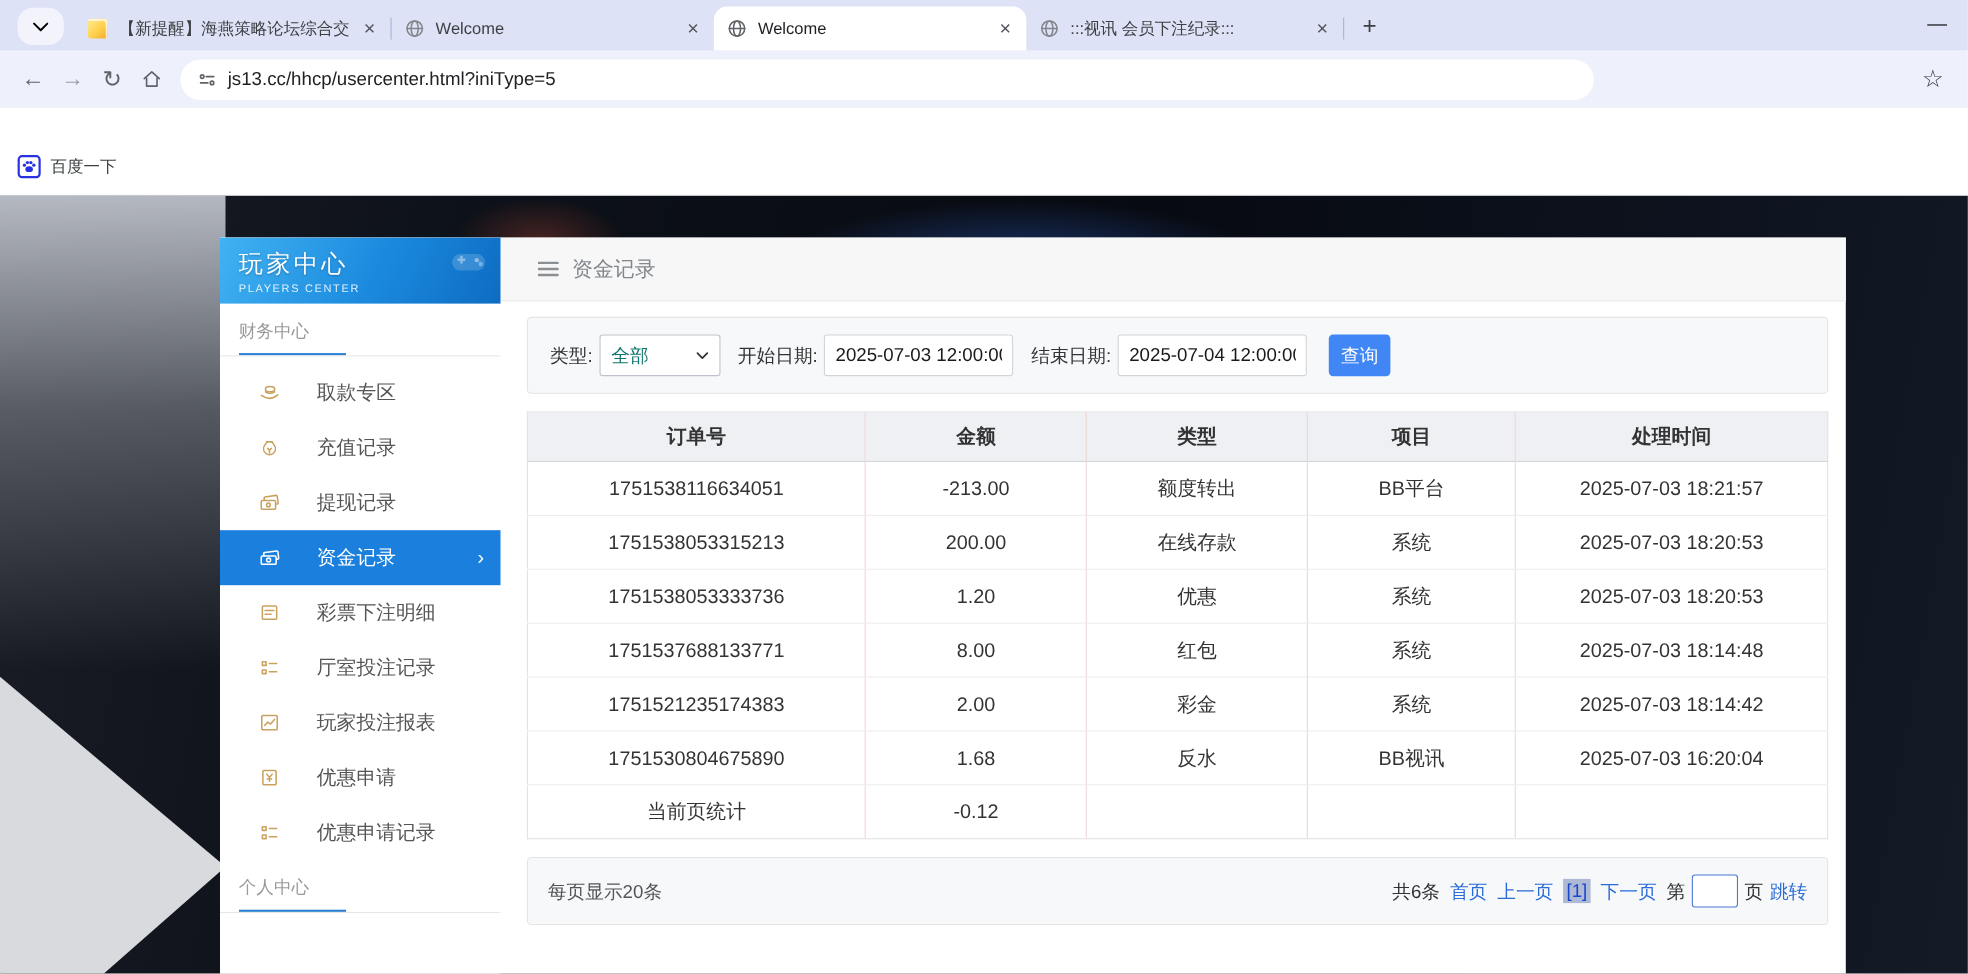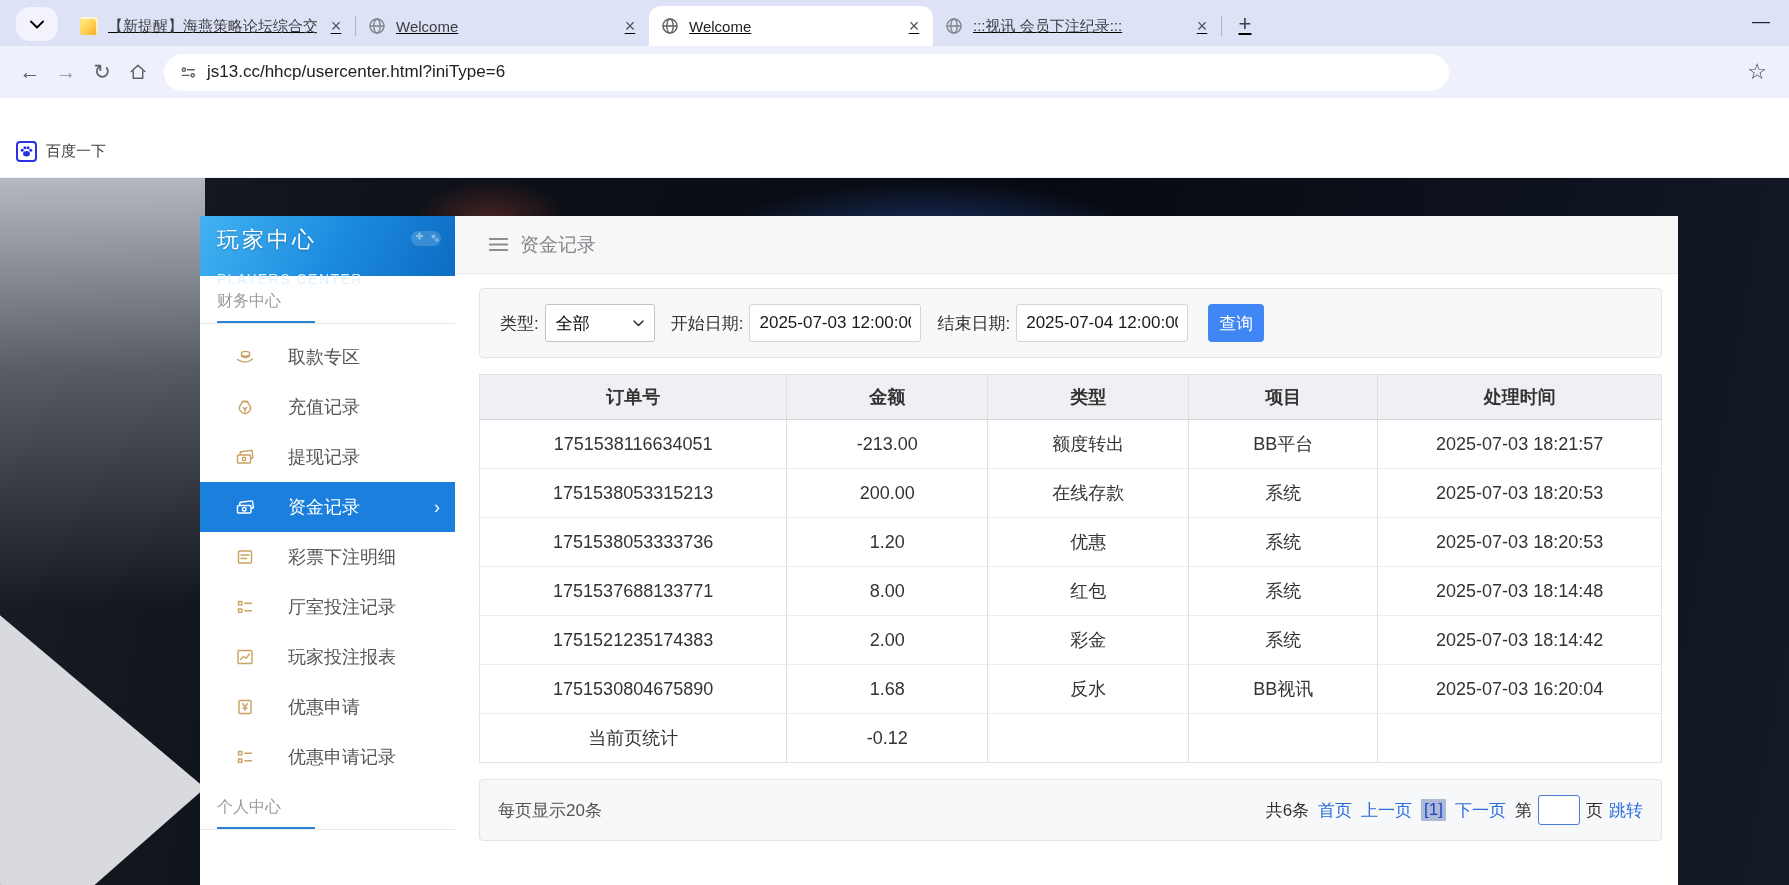--- a/index.html
+++ b/index.html
@@ -1,19 +1,19 @@
 <!DOCTYPE html>
 <html><head>
 <meta charset="utf-8">
 <style>
   * { margin:0; padding:0; box-sizing:border-box; }
   html,body { width:1789px; height:885px; overflow:hidden; font-family:"Liberation Sans",sans-serif; background:#fff; }
 
   
-  .tabbar { height:46px; background:#dee2f6; display:flex; align-items:flex-end; position:relative;text-decoration:underline; }
+  .tabbar { height:46px; background:#dee2f6; display:flex; align-items:flex-end; position:relative; }
   .tab-search { width:42px; height:34px; border-radius:14px; background:rgba(255,255,255,.6);
     margin:0 10px 5px 16px; display:flex; align-items:center; justify-content:center; }
   .tab { height:40px; display:flex; align-items:center; padding:0 8px 0 12px; position:relative; }
   .tab .title { flex:1; font-size:15px; color:#3c4043; white-space:nowrap; overflow:hidden; }
   .tab.active { background:#fff; border-radius:12px 12px 0 0; }
   .tab.active .title { color:#202124; }
   .tab .close { font-size:18px; color:#50535a; margin-left:8px; width:22px; height:22px; line-height:22px;
     text-align:center; border-radius:11px; }
   .tab-sep { width:1px; height:20px; background:#aab2d8; margin-bottom:10px; }
   .favicon { width:18px; height:18px; margin-right:10px; flex:none; }
@@ -48,42 +48,42 @@
     clip-path:polygon(0 8%, 100% 58%, 0 100%); }
 
   
   .content { position:absolute; left:200px; top:38px; width:1478px; min-height:760px; background:#fff; display:flex; }
 
   
   .sidebar { width:255px; flex:none; background:#fff; }
   .side-header { height:60px; background:linear-gradient(115deg,#41b2f2 0%,#1b8ade 55%,#0d6cc2 100%);
     color:#fff; padding:9px 0 0 17px; position:relative; }
   .side-title { font-size:22px; letter-spacing:3px; text-shadow:0 1px 2px rgba(0,0,0,.25); }
-  .side-sub { font-size:14px; letter-spacing:1.5px; color:#dff1ff; margin-top:16px; }
+  .side-sub { font-size:10px; letter-spacing:1.5px; color:#dff1ff; margin-top:2px; }
   .gamepad { position:absolute; right:12px; top:10px; opacity:.55; }
   .section-title { color:#9a9a9a; font-size:16px; padding:15px 17px 9px; }
   .underline { height:3px; border-bottom:1px solid #e7e7e7;
     background:linear-gradient(to right, transparent 17px, #2a80d5 17px, #2a80d5 115px, transparent 115px); }
   .menu { padding-top:8px; }
   .menu-item { height:50px; display:flex; align-items:center; padding-left:35px; font-size:18px; color:#555; position:relative; cursor:pointer; }
   .menu-item .mico { width:20px; height:20px; margin-right:33px; color:#c9a25f; flex:none; }
   .menu-item.active { background:#1a7fdd; color:#fff; }
   .menu-item.active .mico { color:#fff; }
   .menu-item .chev { display:none; }
   .menu-item.active .chev { display:block; position:absolute; right:15px; font-size:18px; color:#fff; }
 
   
   .main { flex:1; display:flex; flex-direction:column; }
   .main-header { height:58px; background:#f7f7f7; border-bottom:1px solid #ececec; display:flex; align-items:center; padding-left:34px; }
   .page-title { color:#82878c; font-size:19px; margin-left:12px; }
   .filters { margin:14px 16px 0 24px; height:70px; background:#f7f8fa; border:1px solid #e4e4e4; border-radius:4px;
     display:flex; align-items:center; padding:0 20px; font-size:17px; color:#333; }
   .flabel { margin-right:6px; white-space:nowrap; }
   .select { width:110px; height:38px; background:#fff; border:1px solid #bfc3cc; border-radius:3px;
-    display:flex; align-items:center; justify-content:space-between; padding:0 10px; color:#000000; margin-right:16px; }
+    display:flex; align-items:center; justify-content:space-between; padding:0 10px; color:#0f766e; margin-right:16px; }
   .dinput { width:172px; height:38px; background:#fff; border:1px solid #d2d5da; border-radius:3px;
     font-family:inherit; font-size:17px; color:#1a1a1a; padding:0 9px; margin-right:16px; }
   .search-btn { width:56px; height:38px; background:#4186f5; border:none; border-radius:4px; color:#fff;
     font-size:17px; font-family:inherit; margin-left:4px; cursor:pointer; }
 
   .table-wrap { margin:16px 16px 0 24px; }
   table { width:100%; border-collapse:collapse; border:1px solid #e3e3e3; font-size:18px; color:#333; table-layout:fixed; }
   th { height:45px; background:#eef0f3; border-bottom:1px solid #d3d6db; font-weight:bold; text-align:center; }
   td { height:49px; text-align:center; border-top:1px solid #ededed; background:#fff; overflow:hidden; white-space:nowrap; }
   th + th, td + td { border-left:1px solid #efd8d8; }
@@ -162,21 +162,21 @@
           <path d="M5 8.5 V15.5 H14 V8.5"></path>
         </svg>
     </div>
     <div class="omnibox">
       <svg class="line" width="17" height="17" viewBox="0 0 16 16" style="color:#5f6368">
           <circle cx="3.6" cy="5.3" r="1.5"></circle>
           <line x1="7" y1="5.3" x2="13.5" y2="5.3"></line>
           <line x1="2.2" y1="10.7" x2="8.5" y2="10.7"></line>
           <circle cx="12" cy="10.7" r="1.5"></circle>
         </svg>
-      <span class="url">js13.cc/hhcp/usercenter.html?iniType=6</span>
+      <span class="url">js13.cc/hhcp/usercenter.html?iniType=5</span>
     </div>
     <div class="star">☆</div>
   </div>
 
   <div class="bookmarks">
     <div class="bookmark-item" style="display:flex;align-items:center">
       <span class="baidu-ico">
         <svg width="15" height="15" viewBox="0 0 20 20" fill="#2932e1">
             <ellipse cx="10" cy="13" rx="4.6" ry="3.6"></ellipse>
             <circle cx="4.3" cy="8.2" r="2"></circle>

